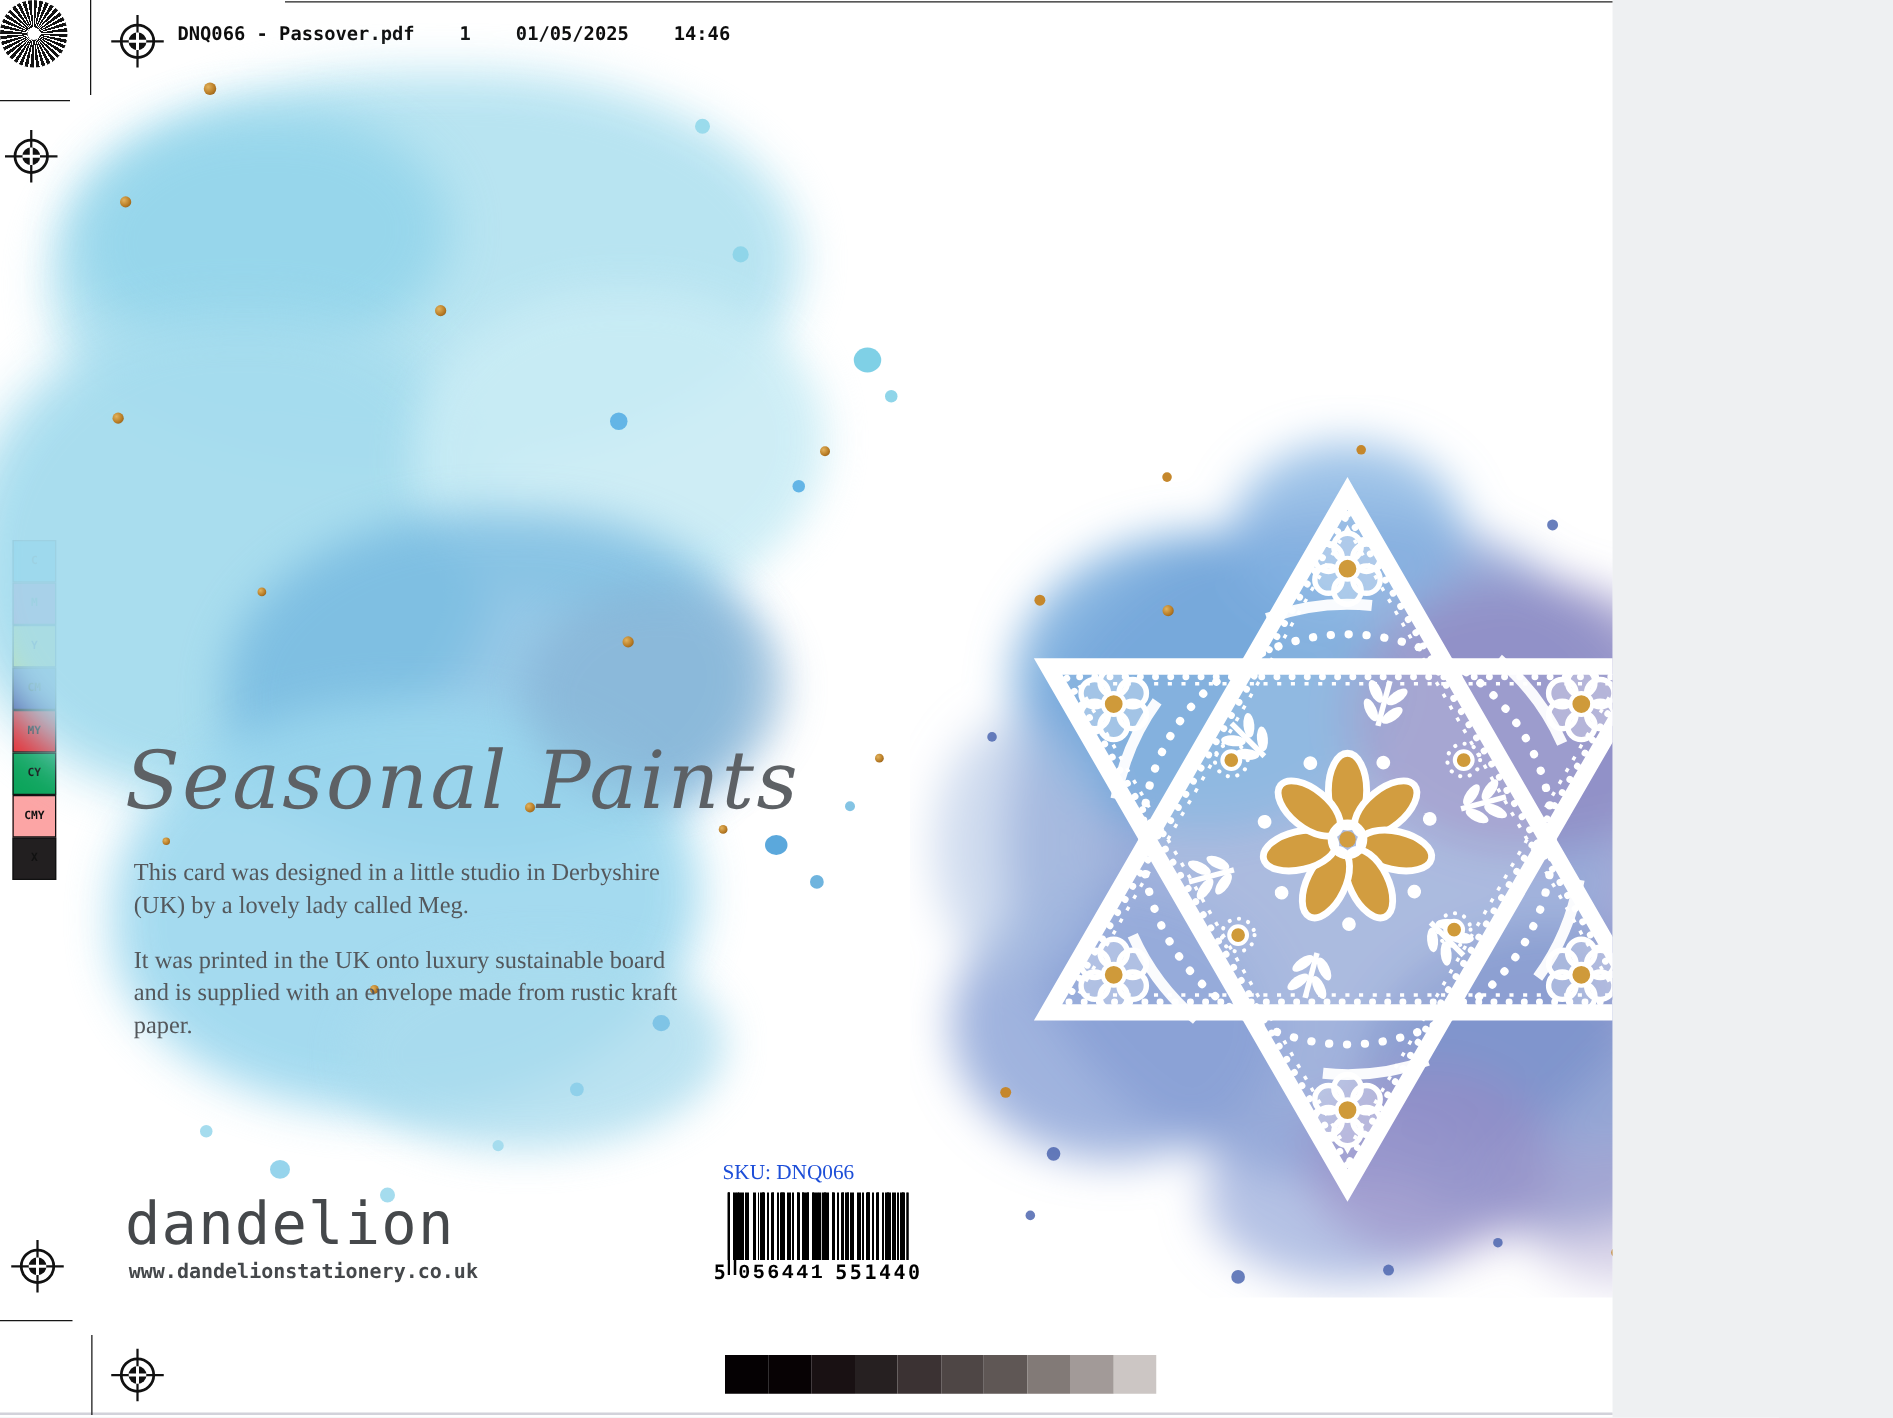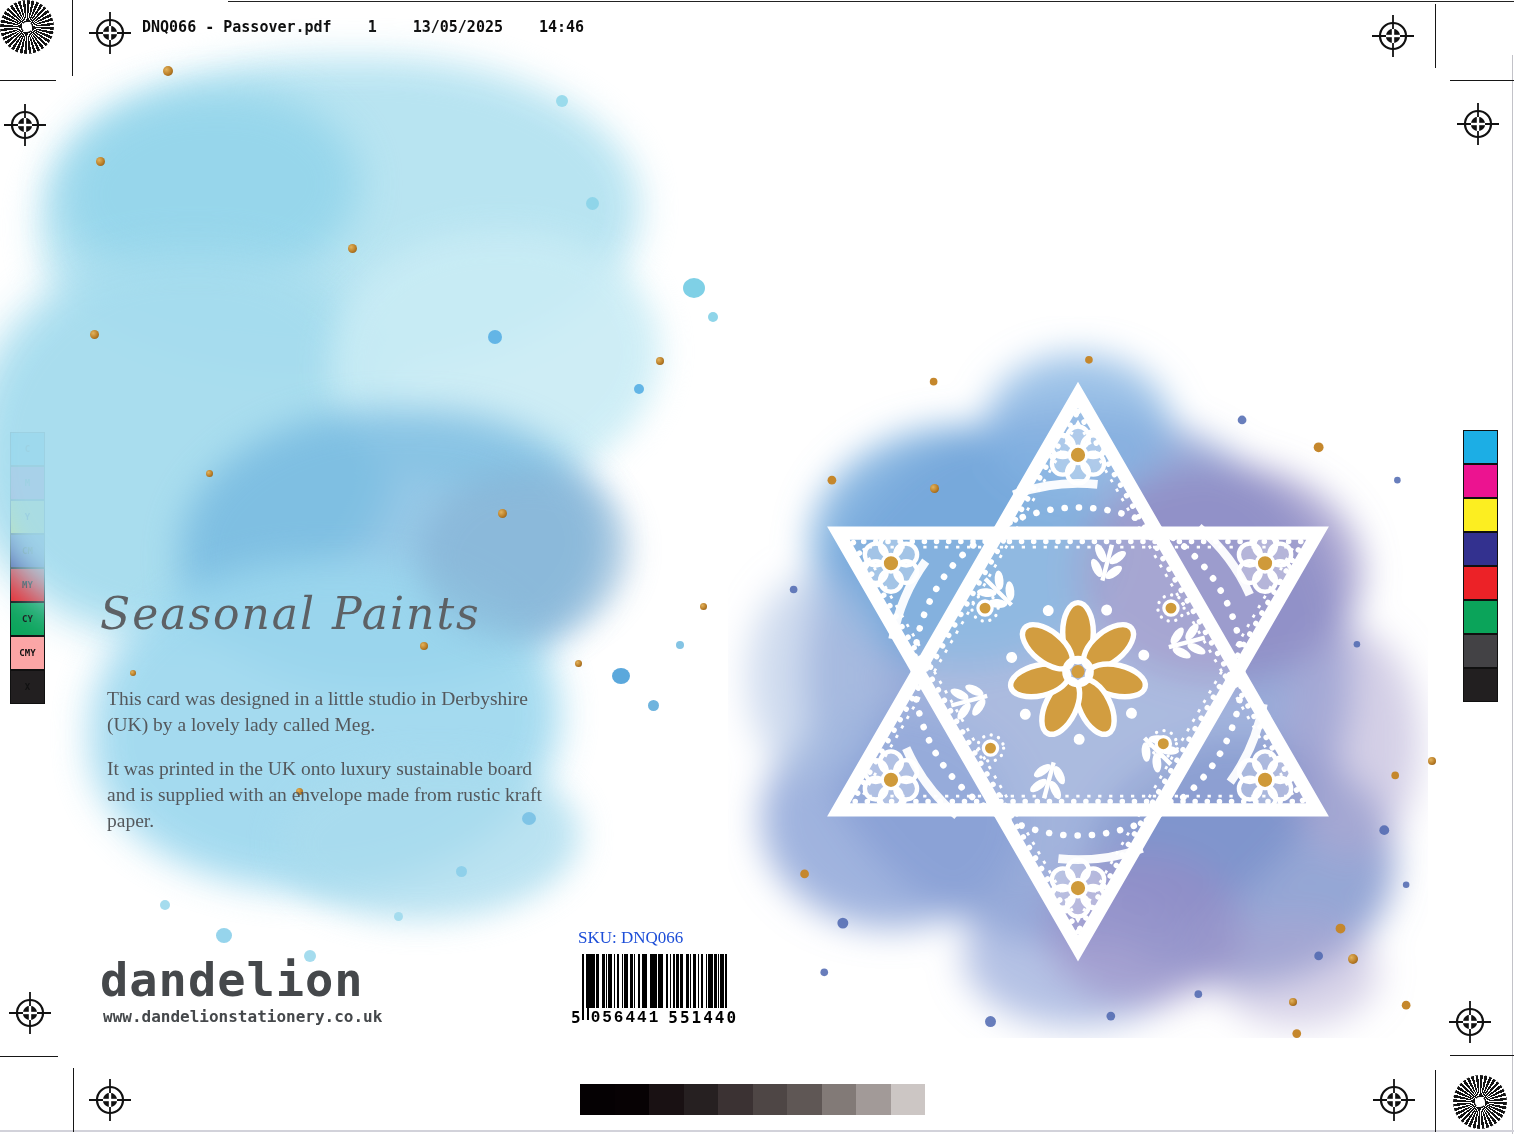--- a/index.html
+++ b/index.html
@@ -1,16 +1,16 @@
 <!DOCTYPE html>
 <html><head>
 <meta charset="utf-8">
 <style>
   html,body{margin:0;padding:0;background:#eef0f2;}
-  #sheet{position:relative;width:1514px;height:1134px;background:#ffffff;overflow:hidden;
+  #sheet{position:relative;width:1290px;height:1134px;background:#ffffff;overflow:hidden;
          font-family:"Liberation Serif",serif;}
   .abs{position:absolute;}
   
   .sunburst{position:absolute;width:54px;height:54px;border-radius:50%;
     background:repeating-conic-gradient(#141414 0deg 6.2deg,#ffffff 6.2deg 10deg);}
   .sunburst::after{content:"";position:absolute;inset:41%;background:#fff;border-radius:50%;}
   .xhair{position:absolute;width:44px;height:44px;}
   .cropline{position:absolute;background:#161616;}
   .pageline{position:absolute;}
   .header{position:absolute;left:142px;top:18px;display:flex;gap:36px;
@@ -20,25 +20,25 @@
   .cbar .sw{width:35px;height:34px;border:1px solid #101010;box-sizing:border-box;
     display:flex;align-items:center;justify-content:center;
     font-family:"DejaVu Sans Mono",monospace;font-weight:bold;font-size:9px;color:#111;}
   .gsbar{position:absolute;left:580px;top:1084px;display:flex;}
   .gsbar .gs{width:34.5px;height:31px;}
   
   .wcblob{position:absolute;border-radius:50% 45% 55% 48%/52% 48% 55% 45%;}
   .drop{position:absolute;border-radius:50%;}
   .speck{position:absolute;border-radius:50%;background:radial-gradient(circle at 35% 35%,#e2b25c 0%,#b97d26 55%,#7d4d12 100%);}
   .heading-script{position:absolute;left:100px;top:588px;z-index:5;
-    font-family:"DejaVu Serif",serif;font-style:italic;font-size:44px;letter-spacing:2px;color:#5d6165;text-align:center;}
+    font-family:"DejaVu Serif",serif;font-style:italic;font-size:64px;letter-spacing:2px;color:#5d6165;text-align:center;}
   .bodytext{position:absolute;left:107px;width:448px;z-index:5;
     font-size:19.5px;line-height:26px;color:#54585c;}
   .brand{position:absolute;left:100px;top:952px;z-index:5;
-    font-family:"DejaVu Sans Mono",monospace;font-weight:bold;font-size:47px;color:#45484b;letter-spacing:1px;}
+    font-family:"DejaVu Sans Mono",monospace;font-weight:normal;font-size:47px;color:#45484b;letter-spacing:1px;}
   .brandurl{position:absolute;left:103px;top:1007px;z-index:5;
     font-family:"DejaVu Sans Mono",monospace;font-weight:bold;font-size:16px;color:#45484b;}
   
   .tagline{position:absolute;left:840px;top:180px;width:540px;text-align:center;z-index:5;
     font-size:27px;letter-spacing:1px;color:#64686c;}
   .cardtitle{position:absolute;left:780px;top:210px;width:660px;text-align:center;z-index:5;
     font-family:"DejaVu Serif",serif;font-style:italic;font-size:84px;color:#6d7278;}
   
   .bcwrap{position:absolute;left:578px;top:928px;z-index:6;}
   .bcsku{font-size:17px;color:#1d4ed8;margin:0 0 4px 0;}
@@ -94,21 +94,21 @@
 
   
   <div class="pageline" style="left:228px;top:1px;width:1286px;height:1px;background:#222;"></div>
   <div class="pageline" style="left:1512px;top:55px;width:1px;height:1079px;background:#c2c2c8;"></div>
   <div class="pageline" style="left:0;top:1130px;width:1514px;height:2px;background:#d2d2da;"></div>
 
   
   <div class="header">
     <span>DNQ066 - Passover.pdf</span>
     <span>1</span>
-    <span>13/05/2025</span>
+    <span>01/05/2025</span>
     <span>14:46</span>
   </div>
 
   
   <div class="sunburst" style="left:0;top:0;"></div>
   <div class="sunburst" style="left:1453px;top:1075px;"></div>
 
   
   <svg class="xhair" style="left:88px;top:11px;" viewBox="-22 -22 44 44">
       <use href="#xhairg"></use>

